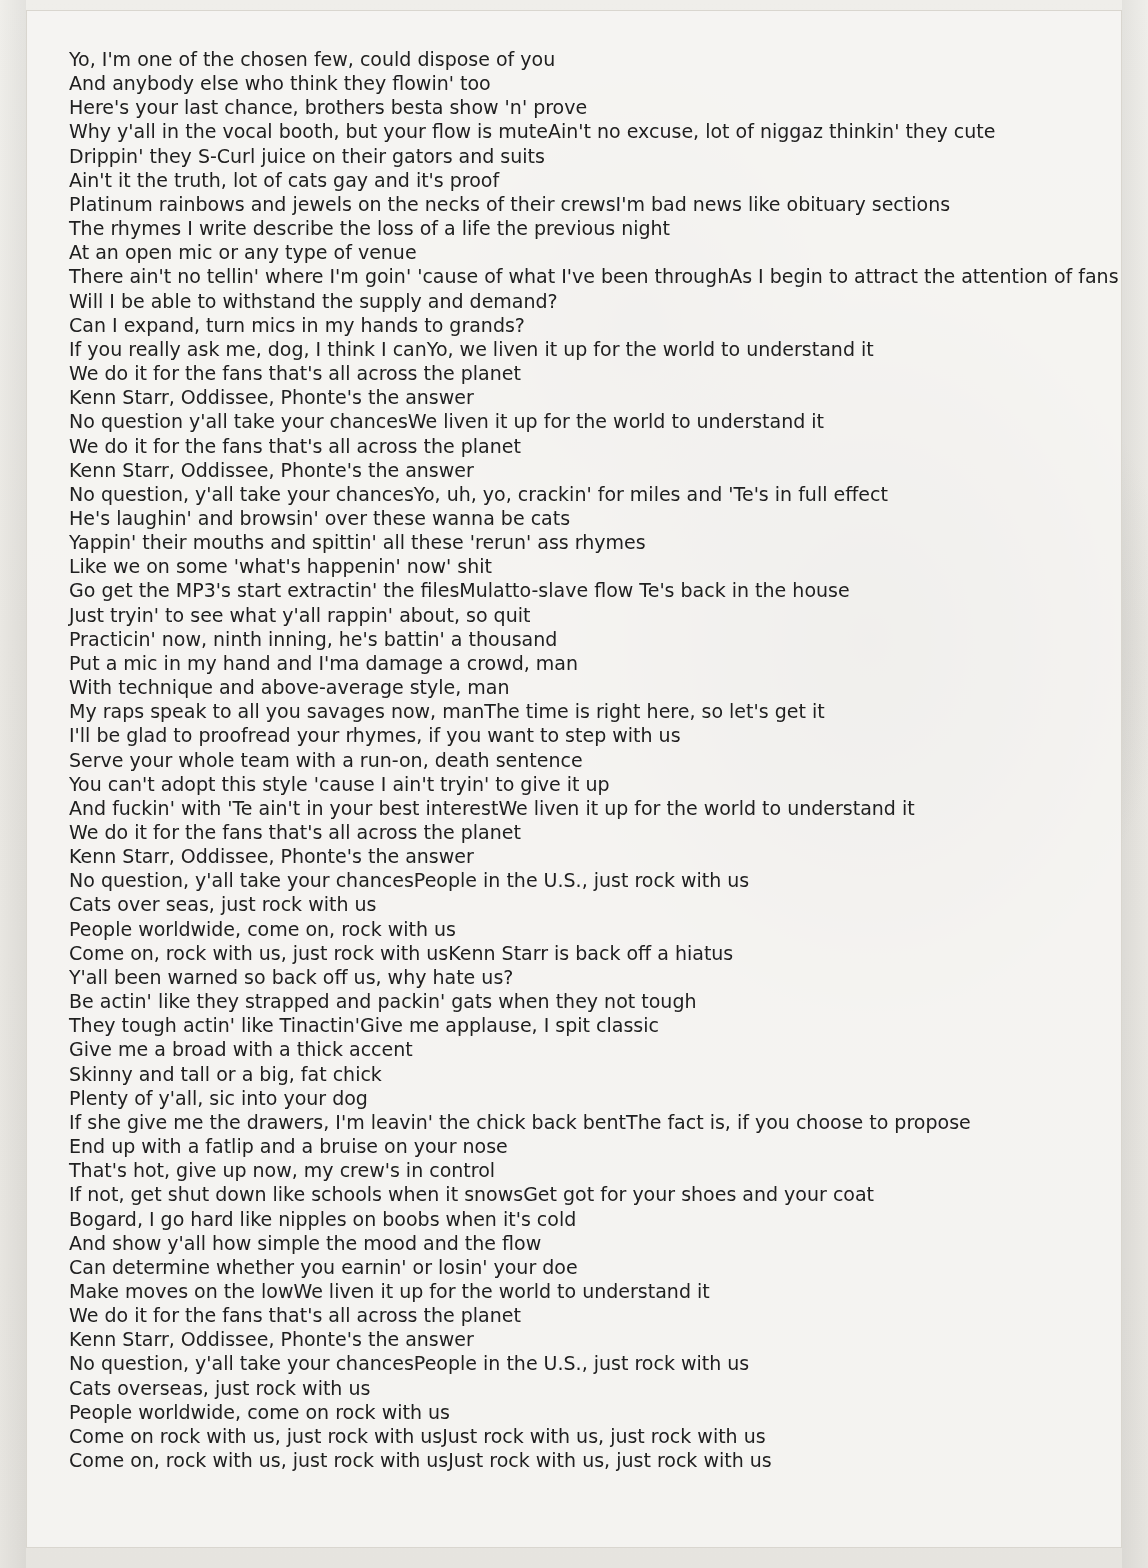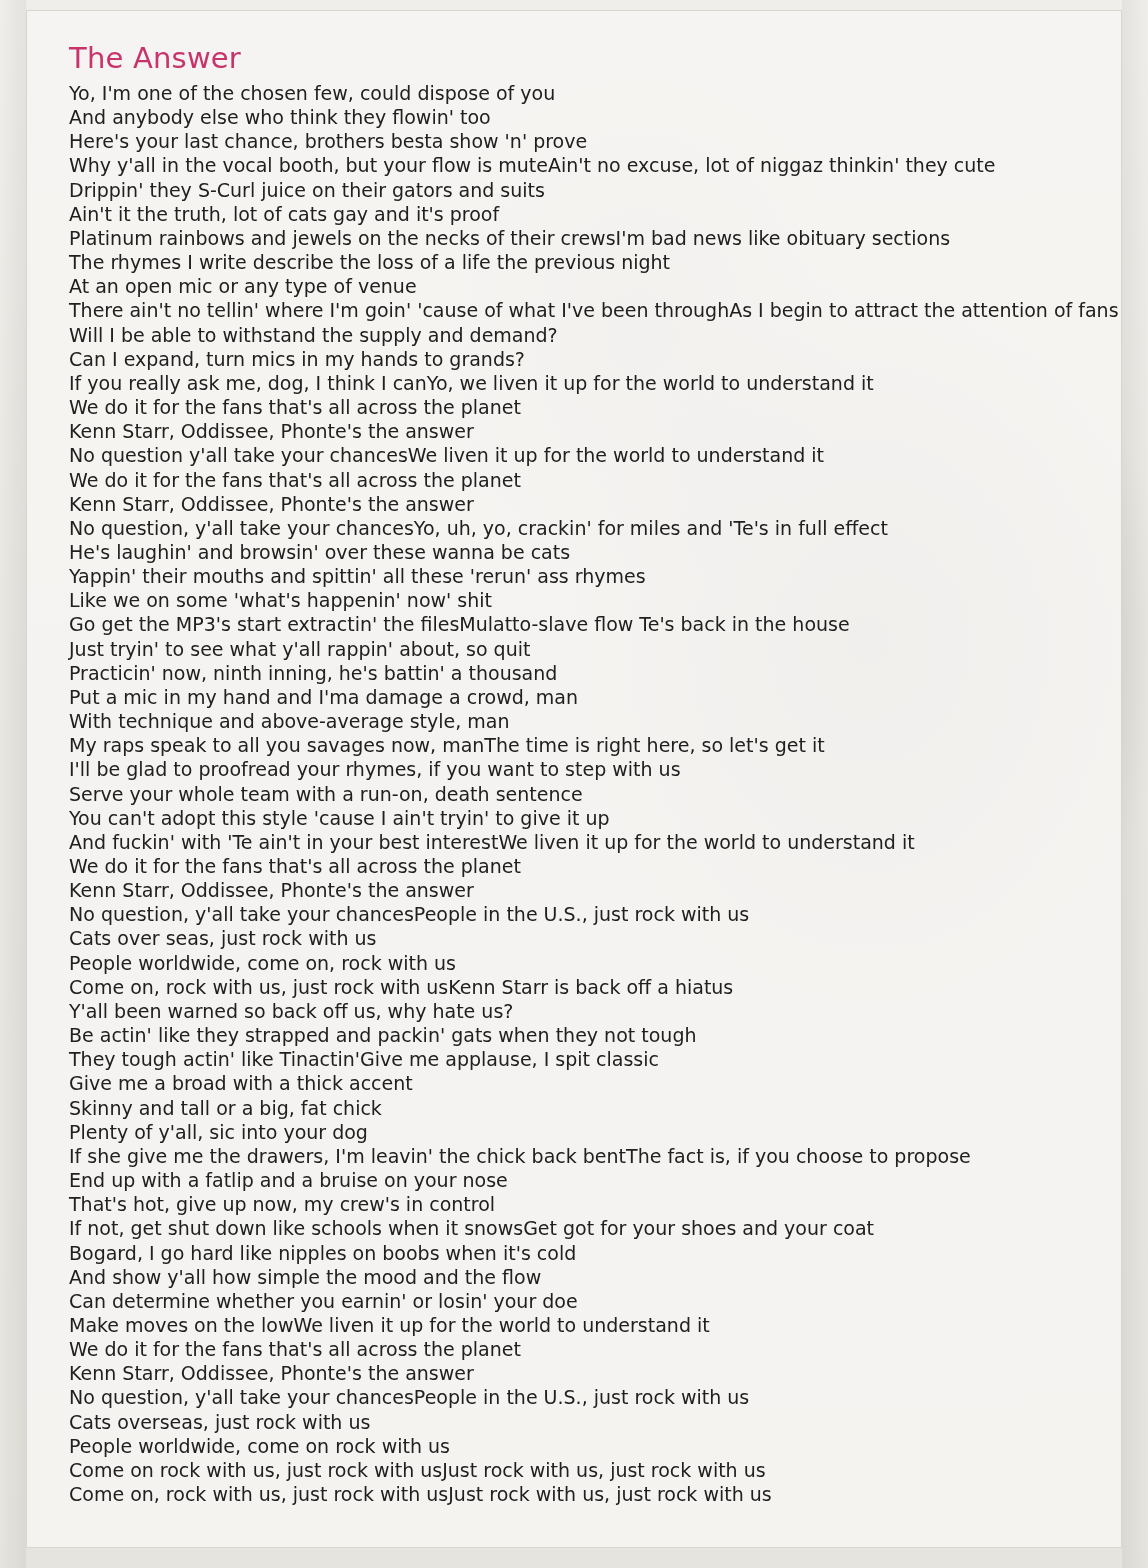--- a/index.html
+++ b/index.html
@@ -96,21 +96,20 @@
   }
 </style>
 </head>
 <body>
 
 <div class="bg-photo"></div>
 
 <div class="page">
   <div class="inner">
 
-    <h1 class="song-title">The Answer</h1>
 
 
     <div class="lyrics"><div class="line">Yo, I'm one of the chosen few, could dispose of you</div><div class="line">And anybody else who think they flowin' too</div><div class="line">Here's your last chance, brothers besta show 'n' prove</div><div class="line">Why y'all in the vocal booth, but your flow is muteAin't no excuse, lot of niggaz thinkin' they cute</div><div class="line">Drippin' they S-Curl juice on their gators and suits</div><div class="line">Ain't it the truth, lot of cats gay and it's proof</div><div class="line">Platinum rainbows and jewels on the necks of their crewsI'm bad news like obituary sections</div><div class="line">The rhymes I write describe the loss of a life the previous night</div><div class="line">At an open mic or any type of venue</div><div class="line">There ain't no tellin' where I'm goin' 'cause of what I've been throughAs I begin to attract the attention of fans</div><div class="line">Will I be able to withstand the supply and demand?</div><div class="line">Can I expand, turn mics in my hands to grands?</div><div class="line">If you really ask me, dog, I think I canYo, we liven it up for the world to understand it</div><div class="line">We do it for the fans that's all across the planet</div><div class="line">Kenn Starr, Oddissee, Phonte's the answer</div><div class="line">No question y'all take your chancesWe liven it up for the world to understand it</div><div class="line">We do it for the fans that's all across the planet</div><div class="line">Kenn Starr, Oddissee, Phonte's the answer</div><div class="line">No question, y'all take your chancesYo, uh, yo, crackin' for miles and 'Te's in full effect</div><div class="line">He's laughin' and browsin' over these wanna be cats</div><div class="line">Yappin' their mouths and spittin' all these 'rerun' ass rhymes</div><div class="line">Like we on some 'what's happenin' now' shit</div><div class="line">Go get the MP3's start extractin' the filesMulatto-slave flow Te's back in the house</div><div class="line">Just tryin' to see what y'all rappin' about, so quit</div><div class="line">Practicin' now, ninth inning, he's battin' a thousand</div><div class="line">Put a mic in my hand and I'ma damage a crowd, man</div><div class="line">With technique and above-average style, man</div><div class="line">My raps speak to all you savages now, manThe time is right here, so let's get it</div><div class="line">I'll be glad to proofread your rhymes, if you want to step with us</div><div class="line">Serve your whole team with a run-on, death sentence</div><div class="line">You can't adopt this style 'cause I ain't tryin' to give it up</div><div class="line">And fuckin' with 'Te ain't in your best interestWe liven it up for the world to understand it</div><div class="line">We do it for the fans that's all across the planet</div><div class="line">Kenn Starr, Oddissee, Phonte's the answer</div><div class="line">No question, y'all take your chancesPeople in the U.S., just rock with us</div><div class="line">Cats over seas, just rock with us</div><div class="line">People worldwide, come on, rock with us</div><div class="line">Come on, rock with us, just rock with usKenn Starr is back off a hiatus</div><div class="line">Y'all been warned so back off us, why hate us?</div><div class="line">Be actin' like they strapped and packin' gats when they not tough</div><div class="line">They tough actin' like Tinactin'Give me applause, I spit classic</div><div class="line">Give me a broad with a thick accent</div><div class="line">Skinny and tall or a big, fat chick</div><div class="line">Plenty of y'all, sic into your dog</div><div class="line">If she give me the drawers, I'm leavin' the chick back bentThe fact is, if you choose to propose</div><div class="line">End up with a fatlip and a bruise on your nose</div><div class="line">That's hot, give up now, my crew's in control</div><div class="line">If not, get shut down like schools when it snowsGet got for your shoes and your coat</div><div class="line">Bogard, I go hard like nipples on boobs when it's cold</div><div class="line">And show y'all how simple the mood and the flow</div><div class="line">Can determine whether you earnin' or losin' your doe</div><div class="line">Make moves on the lowWe liven it up for the world to understand it</div><div class="line">We do it for the fans that's all across the planet</div><div class="line">Kenn Starr, Oddissee, Phonte's the answer</div><div class="line">No question, y'all take your chancesPeople in the U.S., just rock with us</div><div class="line">Cats overseas, just rock with us</div><div class="line">People worldwide, come on rock with us</div><div class="line">Come on rock with us, just rock with usJust rock with us, just rock with us</div><div class="line">Come on, rock with us, just rock with usJust rock with us, just rock with us</div></div>
 
   </div>
 </div>
 
 <div class="edge-left"></div>
 <div class="edge-right"></div>
 

